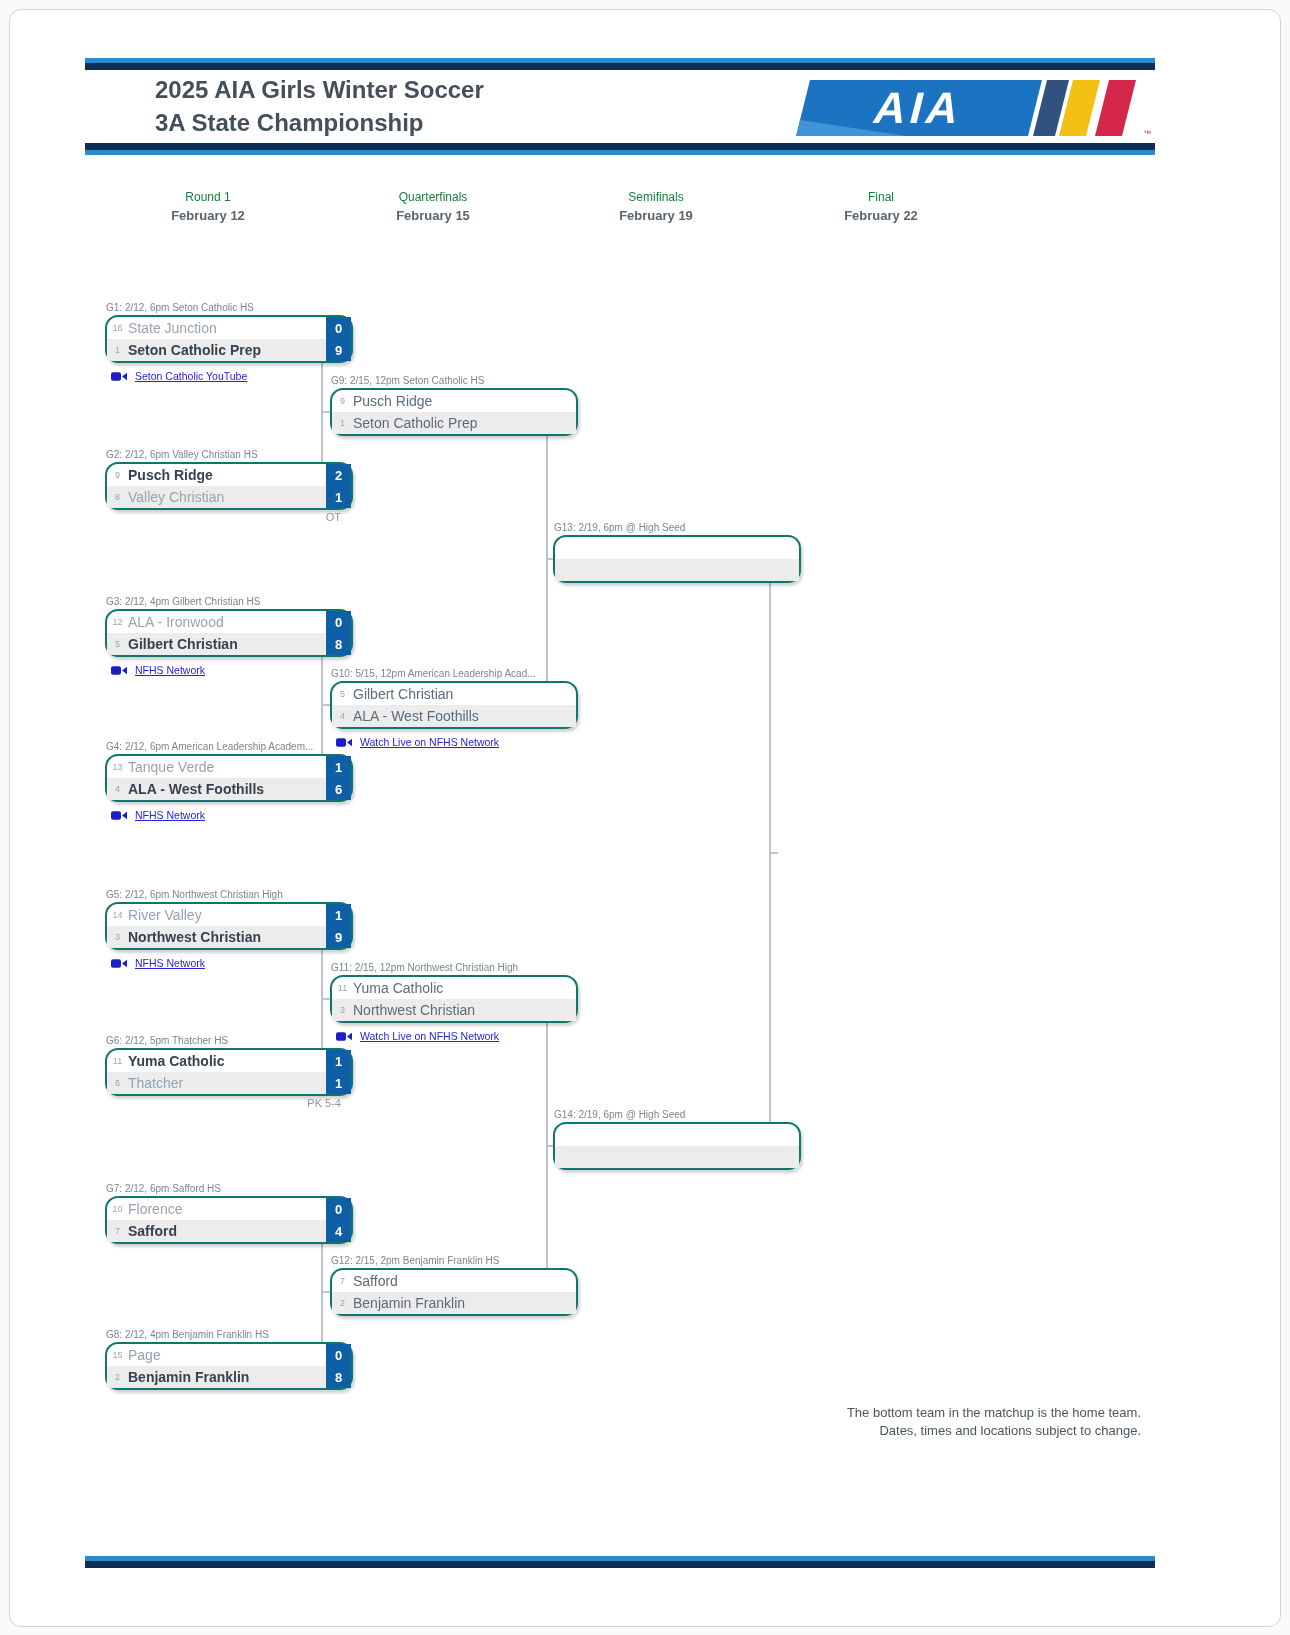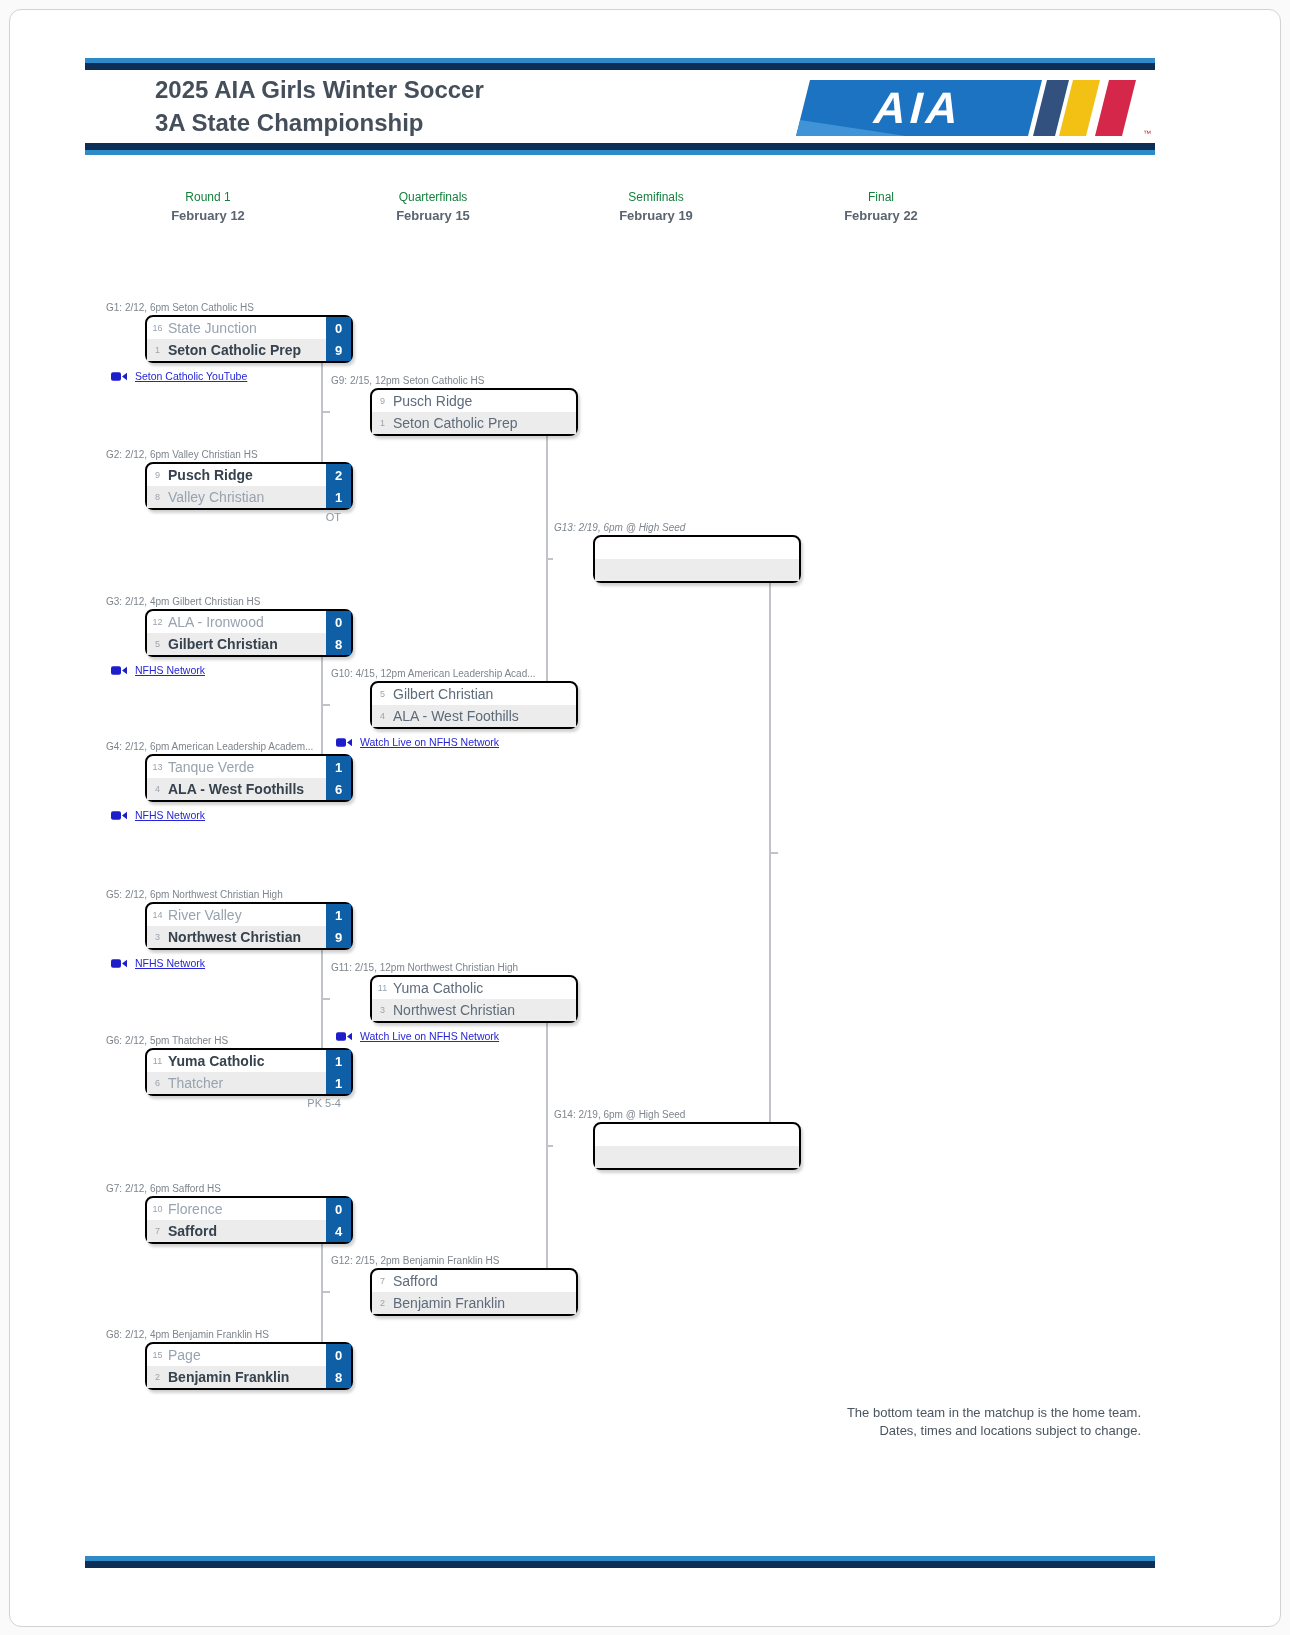--- a/index.html
+++ b/index.html
@@ -29,41 +29,41 @@
 
   
   .rh{position:absolute;top:190px;width:180px;text-align:center;}
   .rh .rl{font-size:12px;font-weight:normal;color:#15803d;}
   .rh .rd{font-size:13px;font-weight:bold;color:#5a6470;margin-top:4px;}
   #rh1{left:118px;} #rh2{left:343px;} #rh3{left:566px;} #rh4{left:791px;}
 
   
   .game{position:absolute;width:248px;}
   .gheader{font-size:10px;color:#7e858d;margin:0 0 2px 1px;white-space:nowrap;overflow:hidden;}
-  .gbox{border:2px solid #000000;border-radius:8px;background:#fff;box-shadow:2px 3px 3px rgba(0,0,0,.18);margin-left:40px;}
+  .gbox{border:2px solid #0f766e;border-radius:13px;background:#fff;box-shadow:2px 3px 3px rgba(0,0,0,.18);}
   .row{height:22px;display:flex;align-items:center;position:relative;padding-right:25px;}
   .row.home{background:#ececec;}
   .seed{width:21px;text-align:center;font-size:9px;color:#9aa5b1;flex:none;}
   .tname{font-size:14px;color:#5d6b7a;white-space:nowrap;overflow:hidden;}
   .tname.winner{font-weight:bold;color:#36424e;}
   .tname.loser{color:#98a3b0;}
   .score{position:absolute;right:0;top:0;bottom:0;width:25px;background:#0f5fa6;color:#fff;
          font-weight:bold;font-size:13px;display:flex;align-items:center;justify-content:center;}
   .gnote{text-align:right;padding-right:12px;font-size:11px;color:#8b96a2;margin-top:1px;}
   .glink{display:flex;align-items:center;gap:8px;margin:7px 0 0 6px;}
   .glink a{color:#2525d8;font-size:10.5px;text-decoration:underline;cursor:pointer;}
   .vicon{display:flex;}
   .vicon svg{display:block;width:16px;height:11px;fill:#1d1dc9;}
 
   #g1{left:105px;top:302px;}  #g2{left:105px;top:449px;}  #g3{left:105px;top:596px;}
   #g4{left:105px;top:741px;}  #g5{left:105px;top:889px;}  #g6{left:105px;top:1035px;}
   #g7{left:105px;top:1183px;} #g8{left:105px;top:1329px;}
   #g9{left:330px;top:375px;}  #g10{left:330px;top:668px;} #g11{left:330px;top:962px;}
   #g12{left:330px;top:1255px;}
-  #g13{left:553px;top:522px;font-style:italic;} #g14{left:553px;top:1109px;}
+  #g13{left:553px;top:522px;} #g14{left:553px;top:1109px;}
   #g15{left:778px;top:816px;}
 
   
   .cn{position:absolute;background:#c0c4c8;}
 
   
   .footnote{position:absolute;left:700px;top:1404px;width:441px;text-align:right;
             font-size:13px;color:#4b555f;line-height:18px;}
 </style>
 </head>
@@ -314,21 +314,21 @@
         <span class="tname">Pusch Ridge</span>
       </div>
       <div class="row home">
         <span class="seed">1</span>
         <span class="tname">Seton Catholic Prep</span>
       </div>
     </div>
   </div>
 
   <div class="game" id="g10">
-    <div class="gheader">G10: 4/15, 12pm American Leadership Acad...</div>
+    <div class="gheader">G10: 5/15, 12pm American Leadership Acad...</div>
     <div class="gbox">
       <div class="row away">
         <span class="seed">5</span>
         <span class="tname">Gilbert Christian</span>
       </div>
       <div class="row home">
         <span class="seed">4</span>
         <span class="tname">ALA - West Foothills</span>
       </div>
     </div>

